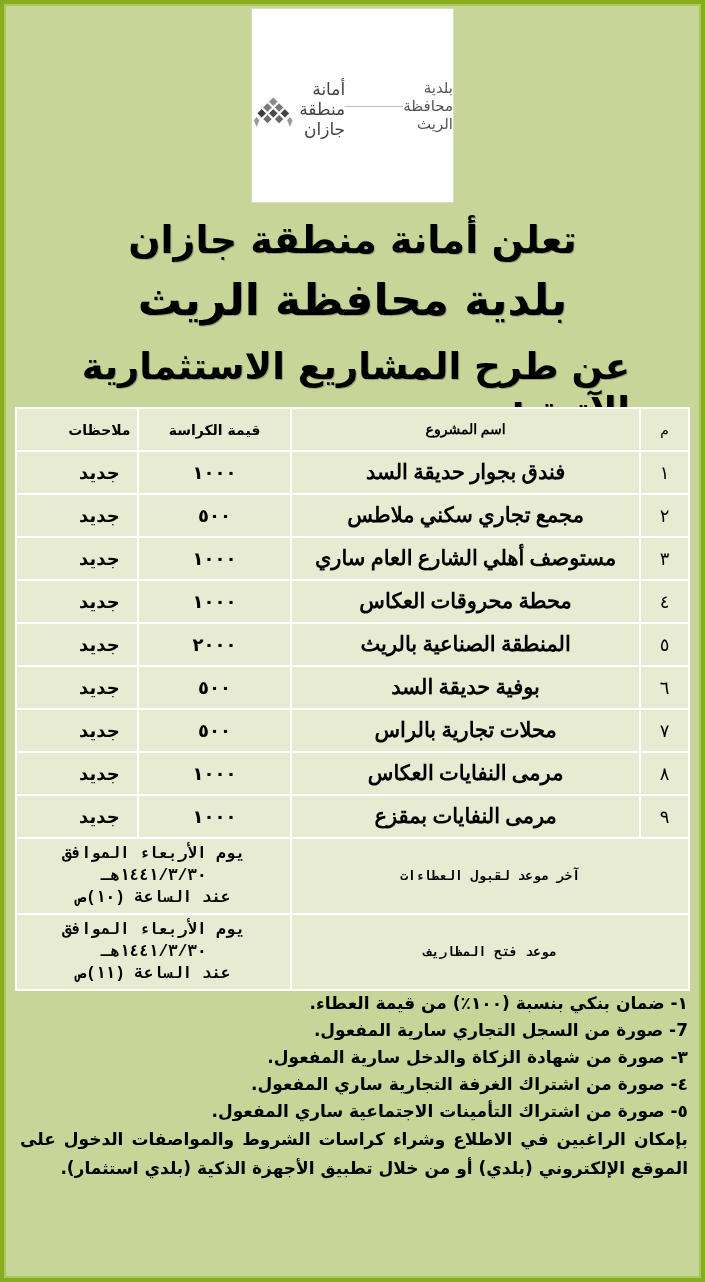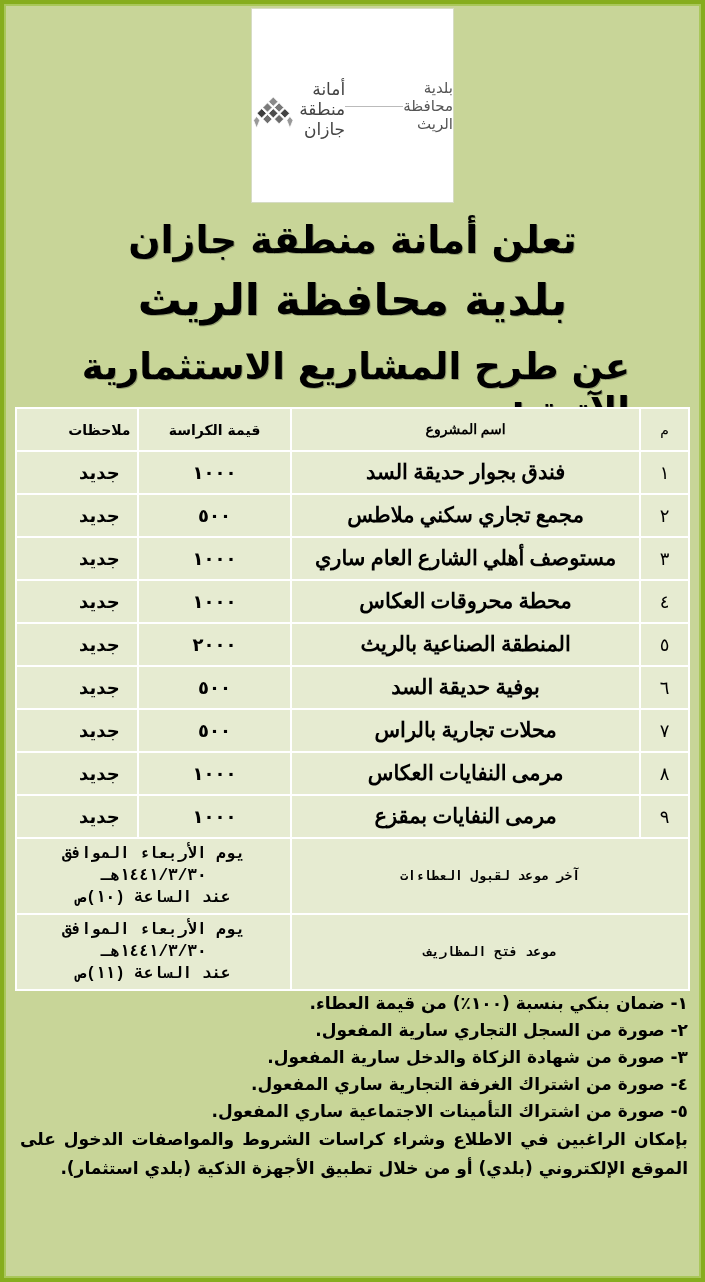--- a/index.html
+++ b/index.html
@@ -162,18 +162,18 @@
       <td colspan="2" class="dl-value">
         <div>يوم الأربعاء الموافق ١٤٤١/٣/٣٠هـ</div>
         <div>عند الساعة (١١)ص</div>
       </td>
     </tr>
   </tbody>
 </table>
 
 <div class="attach">
   <div class="attach-item">١- ضمان بنكي بنسبة (١٠٠٪) من قيمة العطاء.</div>
-  <div class="attach-item">٢- صورة من السجل التجاري سارية المفعول.</div>
+  <div class="attach-item">7- صورة من السجل التجاري سارية المفعول.</div>
   <div class="attach-item">٣- صورة من شهادة الزكاة والدخل سارية المفعول.</div>
   <div class="attach-item">٤- صورة من اشتراك الغرفة التجارية ساري المفعول.</div>
   <div class="attach-item">٥- صورة من اشتراك التأمينات الاجتماعية ساري المفعول.</div>
   <div class="attach-para">بإمكان الراغبين في الاطلاع وشراء كراسات الشروط والمواصفات الدخول على الموقع الإلكتروني (بلدي) أو من خلال تطبيق الأجهزة الذكية (بلدي استثمار).</div>
 </div>
 
 </body></html>

